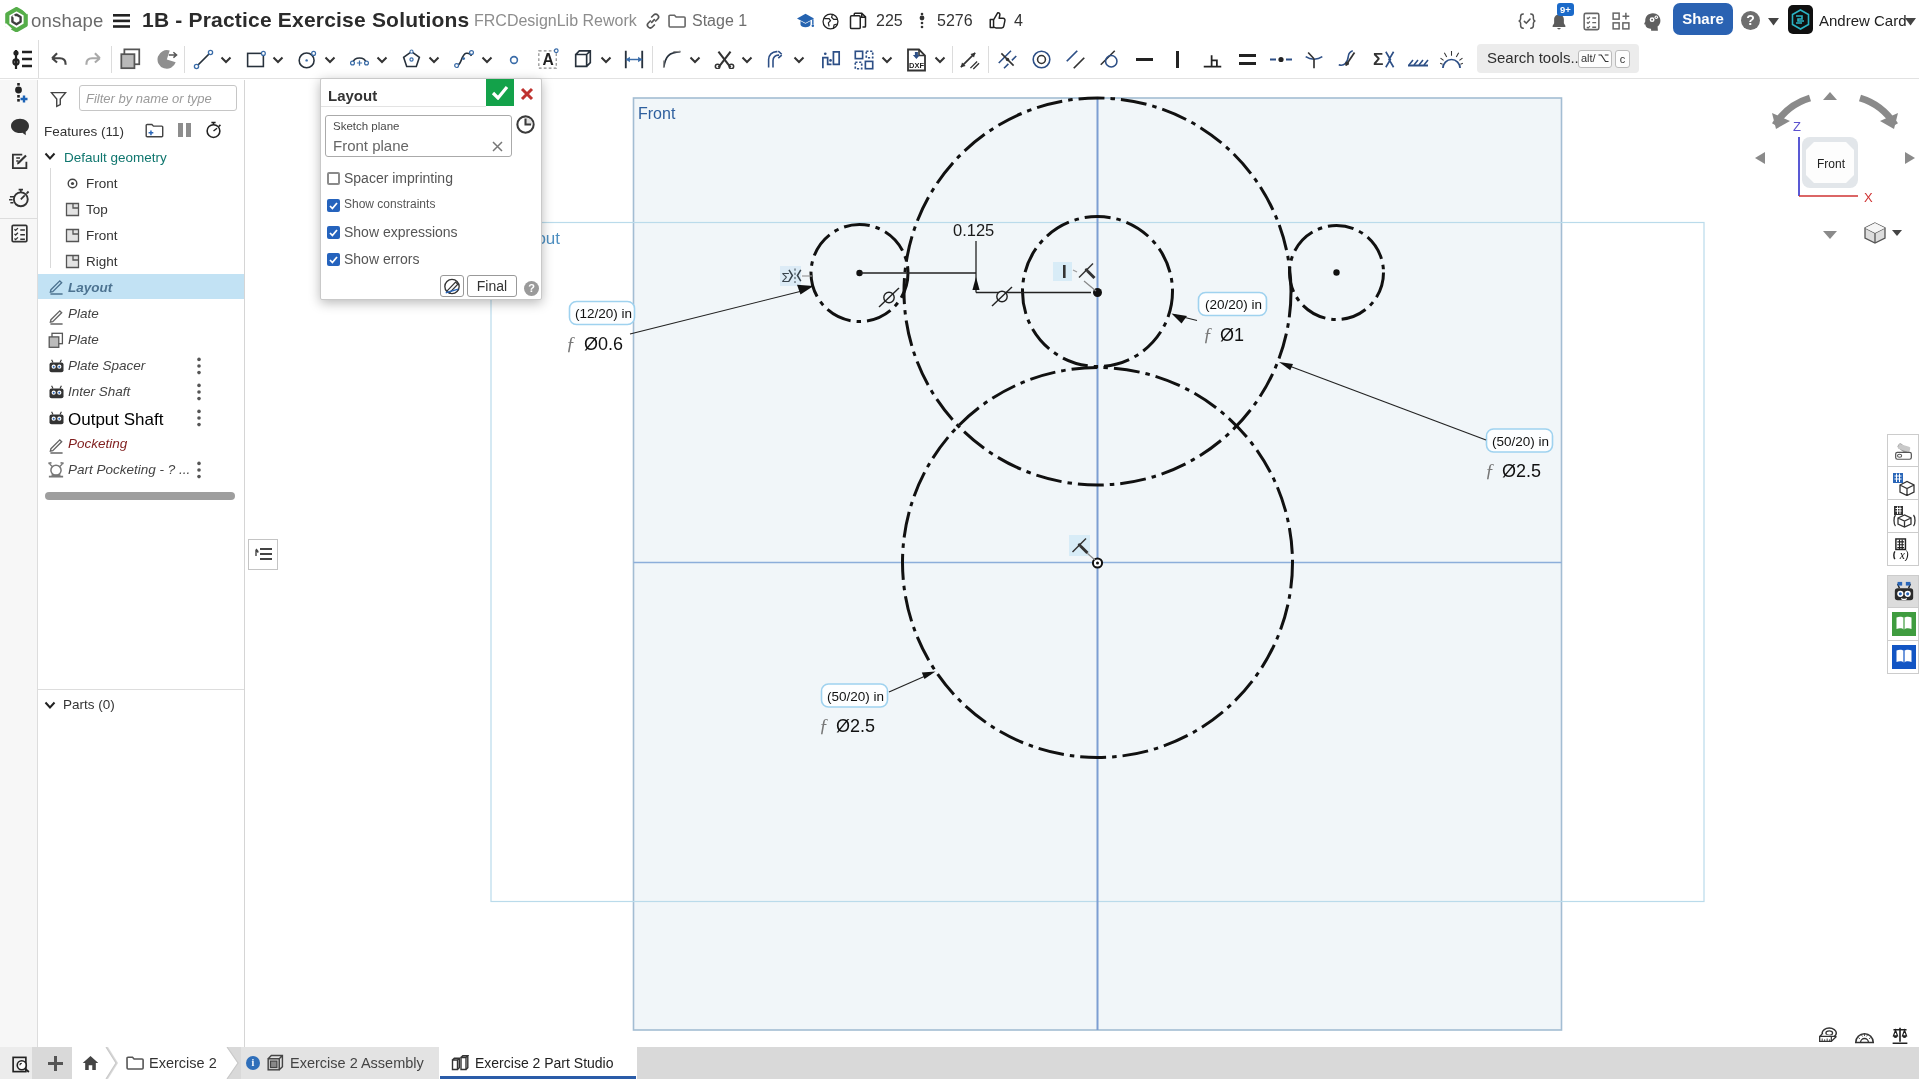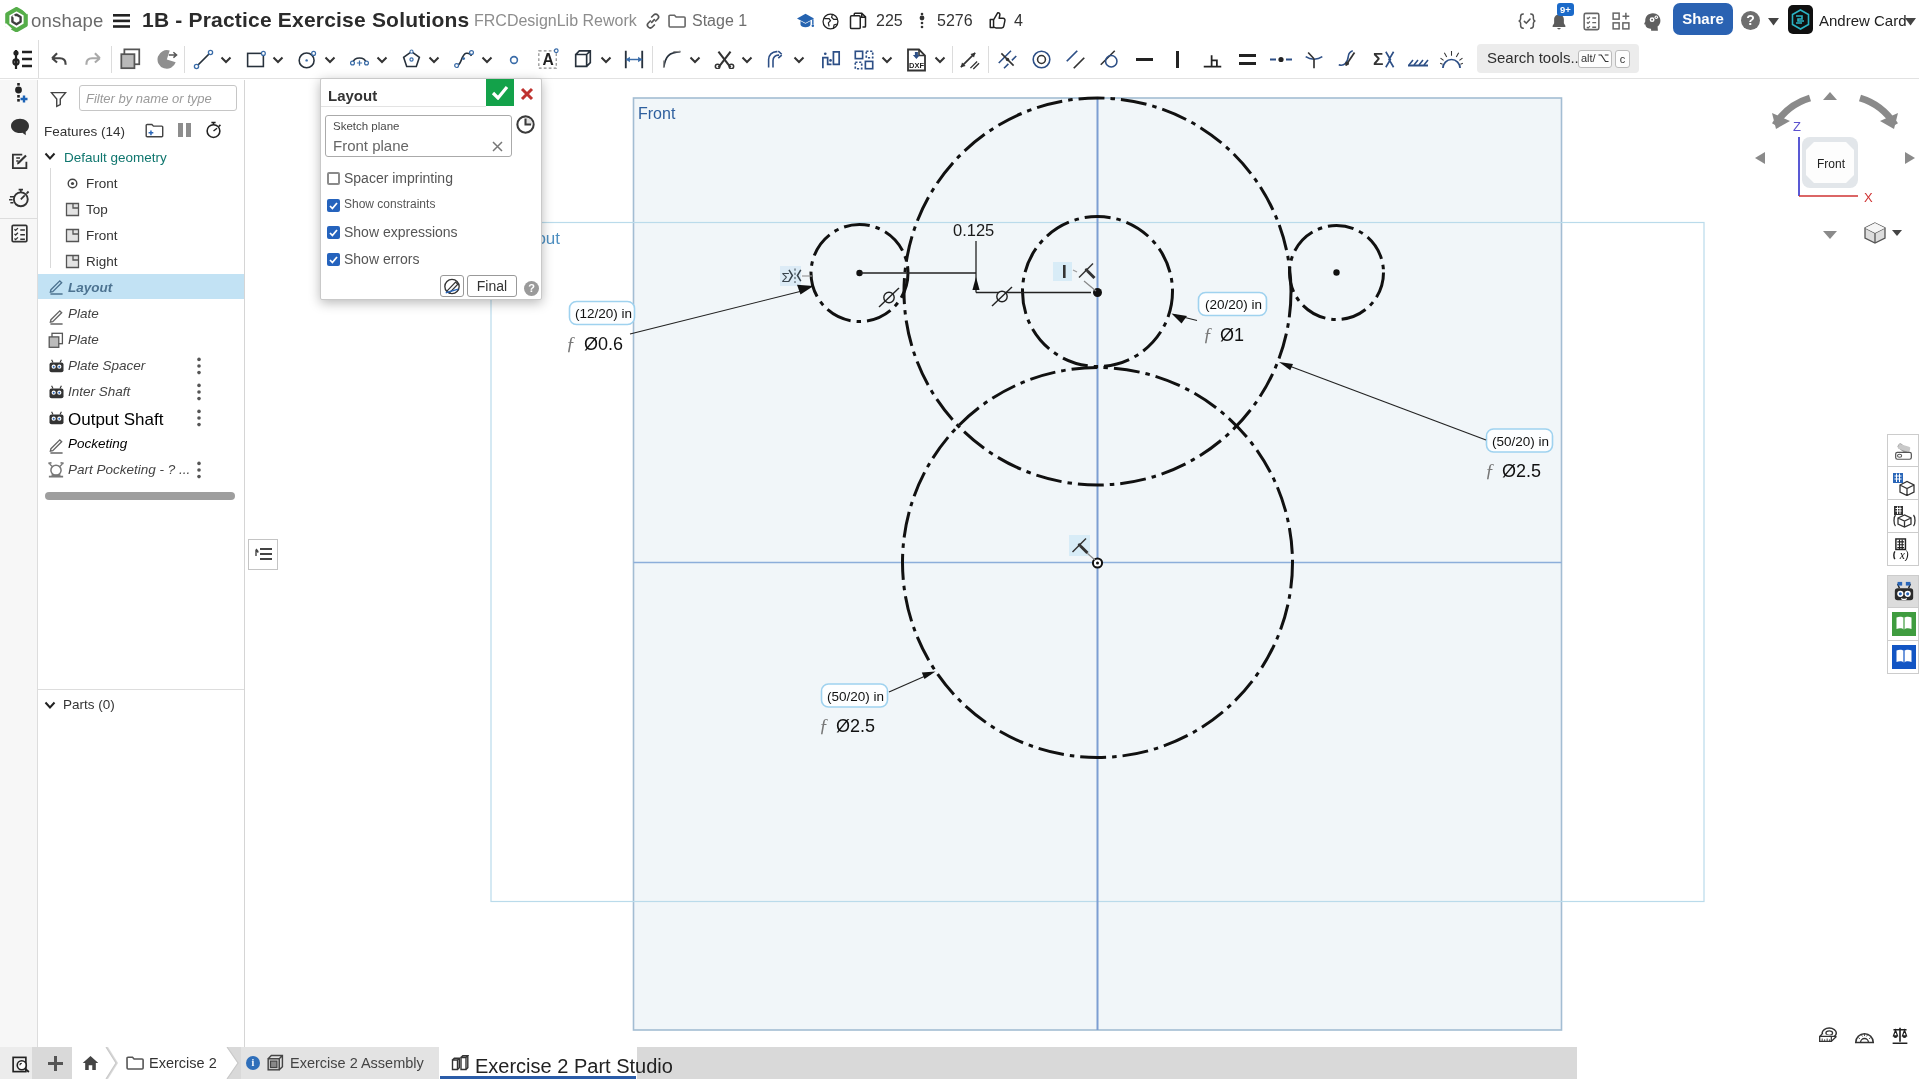--- a/index.html
+++ b/index.html
@@ -3,21 +3,21 @@
 <meta charset="utf-8">
 <style>
 * { margin:0; padding:0; box-sizing:border-box; }
 html,body { width:1919px; height:1079px; overflow:hidden; background:#fff;
   font-family:"Liberation Sans", sans-serif; }
 .abs { position:absolute; }
 #header { left:0; top:0; width:1919px; height:40px; background:#fff; z-index:5; }
 #toolbar { left:0; top:40px; width:1919px; height:39px; background:#fff; border-bottom:1px solid #e2e2e2; z-index:5; }
 #leftstrip { left:0; top:80px; width:38px; height:967px; background:#f7f7f7; border-right:1px solid #ddd; z-index:6; }
 #panel { left:38px; top:80px; width:207px; height:967px; background:#fff; border-right:1px solid #d5d5d5; z-index:6; }
-#bottombar { left:0; top:1047px; width:1577px; height:32px; background:#d9d9d9; z-index:7; }
+#bottombar { left:0; top:1047px; width:1919px; height:32px; background:#d9d9d9; z-index:7; }
 #canvas { left:0; top:80px; width:1919px; height:967px; z-index:1; background:#fff; }
 #dialog { left:320px; top:78px; width:222px; height:222px; background:#fff; border:1px solid #c9c9c9; border-radius:2px; box-shadow:0 3px 12px rgba(0,0,0,.28); z-index:10; }
 svg { display:block; }
 </style>
 </head>
 <body>
 
 <div class="abs" id="canvas">
 <svg width="1919" height="967" viewBox="0 80 1919 967" font-family="Liberation Sans, sans-serif">
 
@@ -513,21 +513,21 @@
   </svg>
 </div>
 
 <div class="abs" id="panel">
 
   <svg class="abs" style="left:12px;top:10px" width="17" height="18" viewBox="0 0 24 24" fill="none" stroke="#444" stroke-width="2">
     <path d="M2 3 h20 L14.5 12 V20 l-5 2.5 V12 Z"></path>
   </svg>
   <div class="abs" style="left:41px;top:5px;width:158px;height:26px;border:1px solid #c6c6c6;border-radius:3px;background:#fff"></div>
   <div class="abs" style="left:48px;top:11px;font-size:13px;font-style:italic;color:#9a9a9a">Filter by name or type</div>
-  <div class="abs" style="left:6px;top:44px;font-size:13.5px;color:#333">Features (14)</div>
+  <div class="abs" style="left:6px;top:44px;font-size:13.5px;color:#333">Features (11)</div>
 
   <svg class="abs" style="left:107px;top:43px" width="19" height="15" viewBox="0 0 24 19">
     <path d="M1.5 3 a1.2 1.2 0 0 1 1.2-1.2 h6 l2 2.2 h10.5 a1.2 1.2 0 0 1 1.2 1.2 v11 a1.2 1.2 0 0 1-1.2 1.2 h-18.5 a1.2 1.2 0 0 1-1.2-1.2 Z" fill="none" stroke="#444" stroke-width="1.8"></path>
     <path d="M7.5 9.5 v6 M4.5 12.5 h6" stroke="#2a66b8" stroke-width="1.9" fill="none"></path>
   </svg>
   <div class="abs" style="left:140px;top:43px;width:4.5px;height:14px;background:#8d8d8d"></div>
   <div class="abs" style="left:148px;top:43px;width:4.5px;height:14px;background:#8d8d8d"></div>
 
   <svg class="abs" style="left:167px;top:41px" width="17" height="18" viewBox="0 0 24 25">
     <circle cx="12" cy="14" r="9" fill="none" stroke="#222" stroke-width="2.2"></circle>
@@ -620,21 +620,21 @@
   <svg class="abs" style="left:158px;top:329px" width="6" height="18" viewBox="0 0 6 18">
       <circle cx="3" cy="2.4" r="1.8" fill="#555"></circle>
       <circle cx="3" cy="9" r="1.8" fill="#555"></circle>
       <circle cx="3" cy="15.6" r="1.8" fill="#555"></circle>
     </svg>
 
   <svg class="abs" style="left:11px;top:357px" width="15" height="17" viewBox="0 0 16 18">
     <path d="M2 12.5 L11.5 3 L13.5 5 L4 14.5 L1.5 15 Z" fill="none" stroke="#666" stroke-width="1.5"></path>
     <path d="M1.5 17 h13" stroke="#666" stroke-width="1.6"></path>
   </svg>
-  <div class="abs" style="left:30px;top:356px;font-size:13.5px;font-style:italic;color:#000000">Pocketing</div>
+  <div class="abs" style="left:30px;top:356px;font-size:13.5px;font-style:italic;color:#7f1d1d">Pocketing</div>
 
   <svg class="abs" style="left:9px;top:381px" width="18" height="17" viewBox="0 0 24 22">
     <circle cx="12" cy="12" r="6.8" fill="none" stroke="#777" stroke-width="2"></circle>
     <path d="M7.5 7.5 L3.5 3.8 M16.5 7.5 L20.5 3.8" stroke="#777" stroke-width="1.8" fill="none"></path>
     <path d="M1.8 2.8 L6 2 M22.2 2.8 L18 2" stroke="#777" stroke-width="2.2" fill="none"></path>
     <path d="M2.5 20.5 h19" stroke="#777" stroke-width="2.4"></path>
     <path d="M6 18.6 h12" stroke="#777" stroke-width="2"></path>
   </svg>
   <div class="abs" style="left:30px;top:382px;font-size:13.5px;font-style:italic;color:#444">Part Pocketing - ? ...</div>
   <svg class="abs" style="left:158px;top:381px" width="6" height="18" viewBox="0 0 6 18">
@@ -867,14 +867,14 @@
     <rect x="7" y="9" width="8" height="8" fill="#888" stroke="#444" stroke-width="1.4"></rect>
   </svg>
   <div class="abs" style="left:290px;top:8px;font-size:14.5px;color:#444">Exercise 2 Assembly</div>
 
   <div class="abs" style="left:439px;top:0;width:198px;height:32px;background:#fff"></div>
   <div class="abs" style="left:440px;top:29px;width:196px;height:3px;background:#2a5ca8"></div>
   <svg class="abs" style="left:450px;top:6px" width="19" height="20" viewBox="0 0 19 20" fill="none" stroke="#333" stroke-width="1.4">
     <path d="M2.5 7 h5 v9.5 h-5 Z M2.5 7 l1.8-1.8 h5 L7.5 7 M7.5 16.5 l1.8-1.8 V5.2"></path>
     <path d="M11 4.5 h5 v12 h-5 Z M11 4.5 l1.8-1.8 h5 L16 4.5 M16 16.5 l1.8-1.8 V2.7"></path>
   </svg>
-  <div class="abs" style="left:475px;top:8px;font-size:20px;color:#222">Exercise 2 Part Studio</div>
+  <div class="abs" style="left:475px;top:8px;font-size:14px;color:#222">Exercise 2 Part Studio</div>
 </div>
 
 </body></html>

